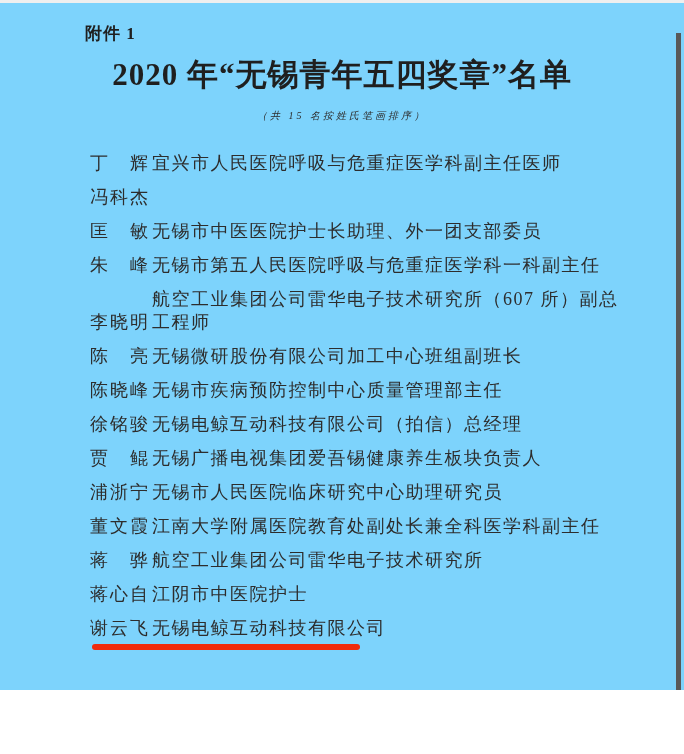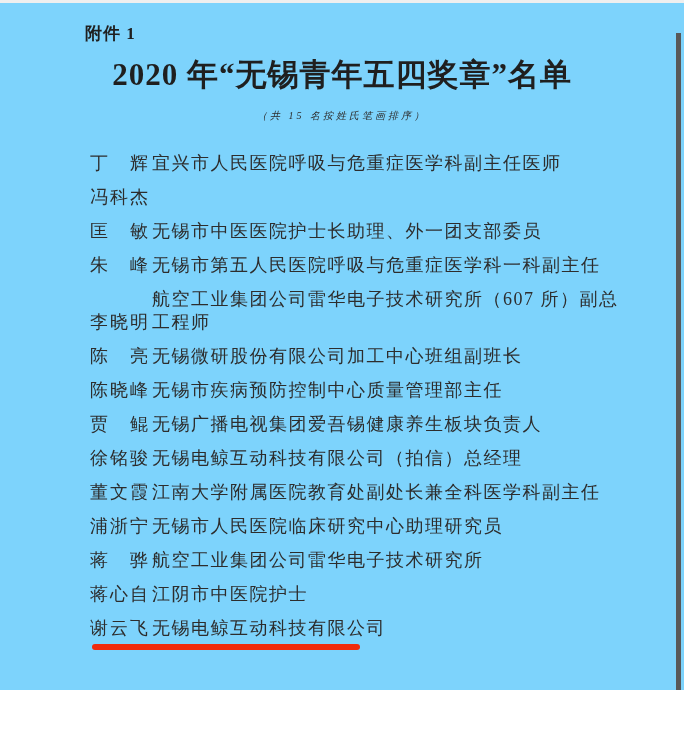--- a/index.html
+++ b/index.html
@@ -128,37 +128,37 @@
     <span class="name">陈　亮</span>
     <span class="desc">无锡微研股份有限公司加工中心班组副班长</span>
   </div>
 
   <div class="row">
     <span class="name">陈晓峰</span>
     <span class="desc">无锡市疾病预防控制中心质量管理部主任</span>
   </div>
 
   <div class="row">
+    <span class="name">徐铭骏</span>
+    <span class="desc">无锡电鲸互动科技有限公司（拍信）总经理</span>
+  </div>
+
+  <div class="row">
     <span class="name">贾　鲲</span>
     <span class="desc">无锡广播电视集团爱吾锡健康养生板块负责人</span>
   </div>
 
   <div class="row">
-    <span class="name">徐铭骏</span>
-    <span class="desc">无锡电鲸互动科技有限公司（拍信）总经理</span>
+    <span class="name">浦浙宁</span>
+    <span class="desc">无锡市人民医院临床研究中心助理研究员</span>
   </div>
 
   <div class="row">
     <span class="name">董文霞</span>
     <span class="desc">江南大学附属医院教育处副处长兼全科医学科副主任</span>
-  </div>
-
-  <div class="row">
-    <span class="name">浦浙宁</span>
-    <span class="desc">无锡市人民医院临床研究中心助理研究员</span>
   </div>
 
   <div class="row">
     <span class="name">蒋　骅</span>
     <span class="desc">航空工业集团公司雷华电子技术研究所</span>
   </div>
 
   <div class="row">
     <span class="name">蒋心自</span>
     <span class="desc">江阴市中医院护士</span>

